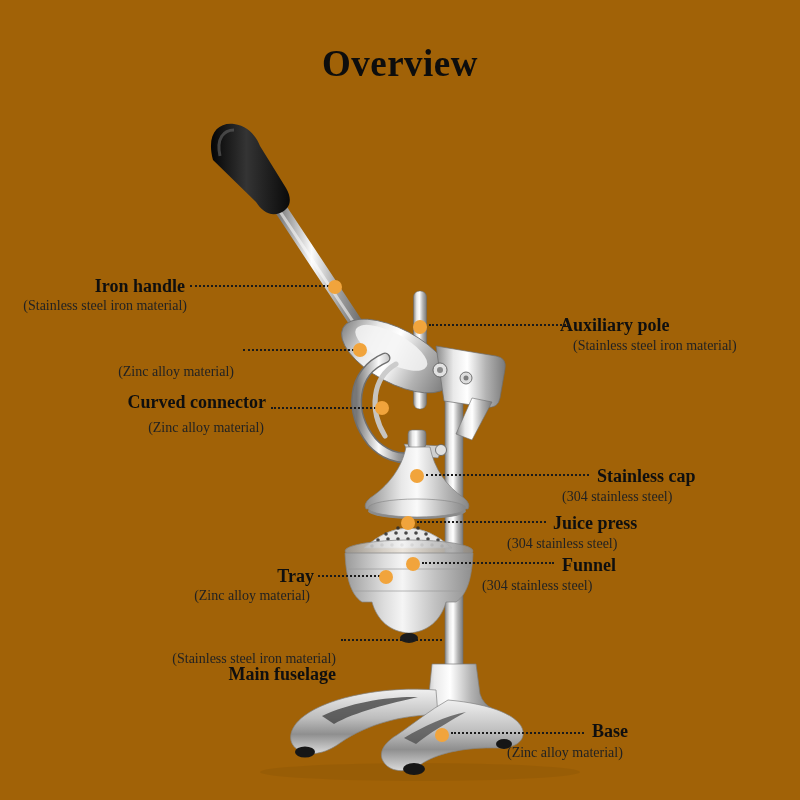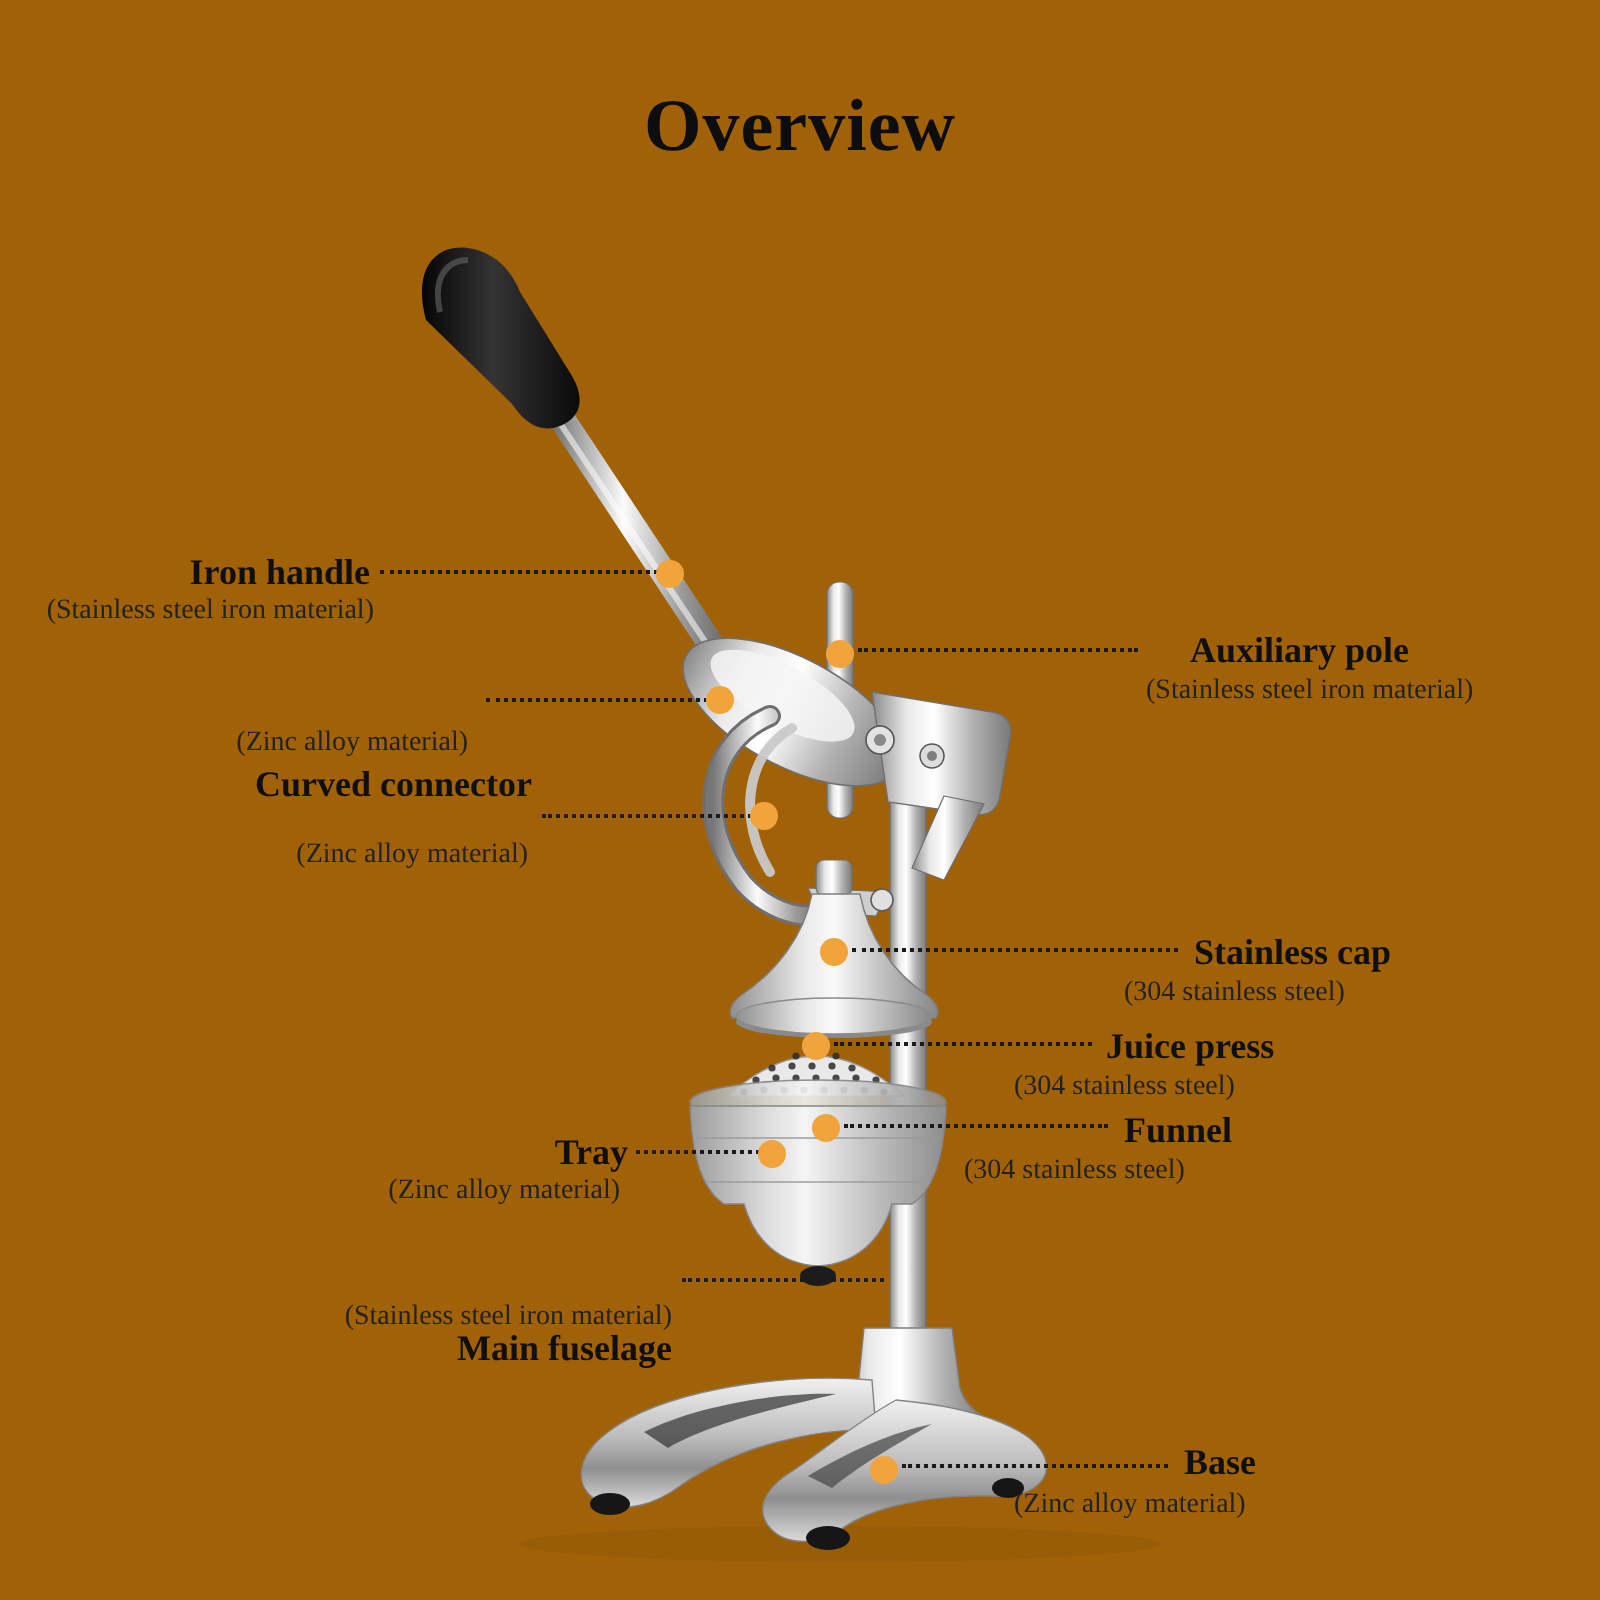--- a/index.html
+++ b/index.html
@@ -152,35 +152,35 @@
 
   <div class="name" style="right:615px;top:276px;">Iron handle</div>
   <div class="mat" style="right:613px;top:298px;">(Stainless steel iron material)</div>
   <div class="leader" style="left:190px;top:285px;width:139px;"></div>
   <div class="dot" style="left:328px;top:280px;"></div>
 
   <div class="mat" style="right:566px;top:364px;">(Zinc alloy material)</div>
   <div class="leader" style="left:243px;top:349px;width:111px;"></div>
   <div class="dot" style="left:353px;top:343px;"></div>
 
-  <div class="name" style="right:534px;top:382px;margin-left:34px;">Curved connector</div>
+  <div class="name" style="right:534px;top:392px;margin-left:34px;">Curved connector</div>
   <div class="mat" style="right:536px;top:420px;">(Zinc alloy material)</div>
   <div class="leader" style="left:271px;top:407px;width:105px;"></div>
   <div class="dot" style="left:375px;top:401px;"></div>
 
   <div class="name" style="right:486px;top:566px;">Tray</div>
   <div class="mat" style="right:490px;top:588px;">(Zinc alloy material)</div>
   <div class="leader" style="left:318px;top:575px;width:62px;"></div>
   <div class="dot" style="left:379px;top:570px;"></div>
 
   <div class="name" style="right:464px;top:664px;">Main fuselage</div>
   <div class="mat" style="right:464px;top:651px;">(Stainless steel iron material)</div>
   <div class="leader" style="left:341px;top:639px;width:101px;"></div>
 
-  <div class="name" style="left:595px;top:315px;">Auxiliary pole</div>
+  <div class="name" style="left:560px;top:315px;">Auxiliary pole</div>
   <div class="mat" style="left:573px;top:338px;">(Stainless steel iron material)</div>
   <div class="leader" style="left:429px;top:324px;width:140px;"></div>
   <div class="dot" style="left:413px;top:320px;"></div>
 
   <div class="name" style="left:597px;top:466px;">Stainless cap</div>
   <div class="mat" style="left:562px;top:489px;">(304 stainless steel)</div>
   <div class="leader" style="left:426px;top:474px;width:163px;"></div>
   <div class="dot" style="left:410px;top:469px;"></div>
 
   <div class="name" style="left:553px;top:513px;">Juice press</div>

